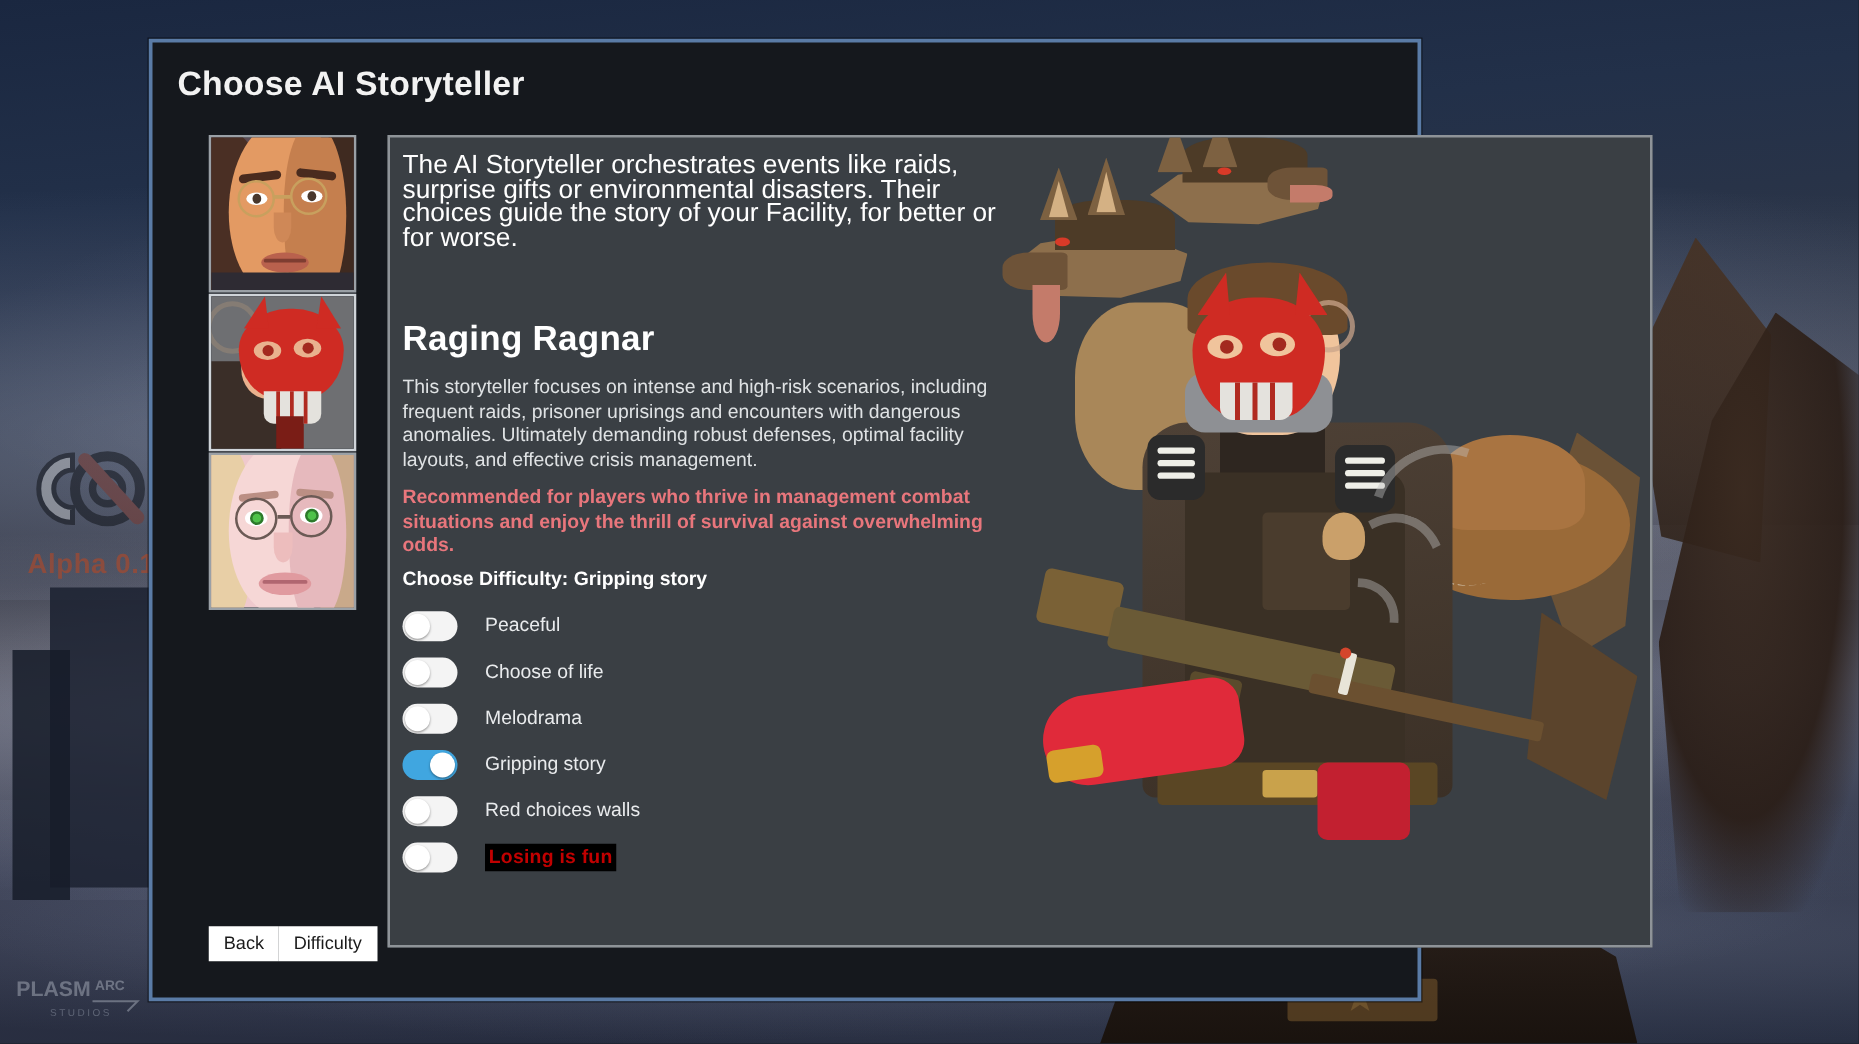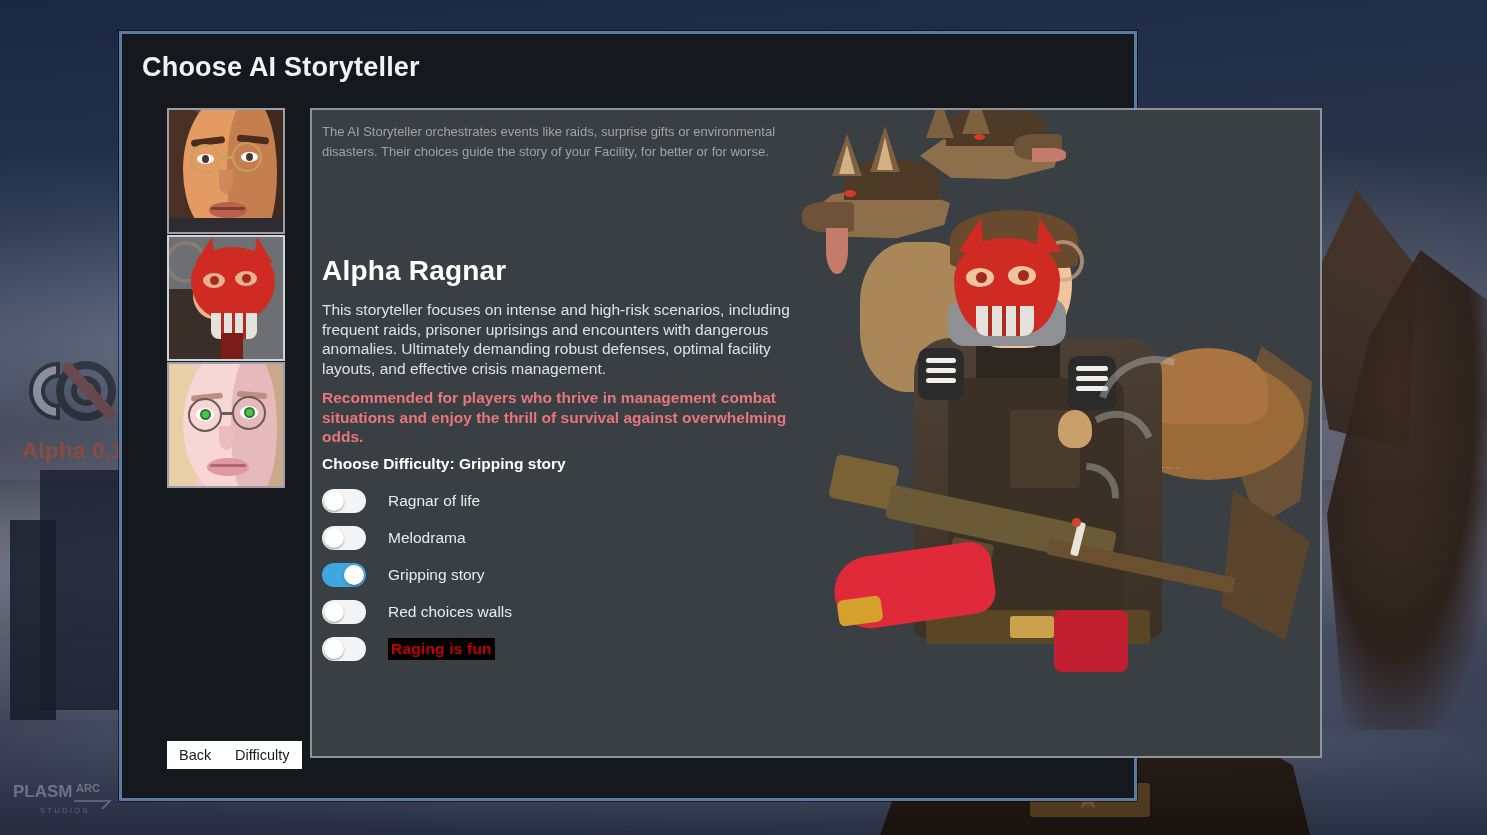--- a/index.html
+++ b/index.html
@@ -173,21 +173,21 @@
   .p3-lip { position:absolute; left:38px; top:94px; width:42px; height:18px; background:#e09a9f; border-radius:50%; }
   .p3-lip2 { position:absolute; left:41px; top:100px; width:36px; height:3px; background:#b06670; border-radius:2px; }
 
   
   #content-panel {
     position:absolute; left:188px; top:74px; width:1012px; height:650px;
     background:#3a3f44; border:2px solid #8e9398;
   }
   #desc-intro {
     position:absolute; left:10px; top:12px; width:480px;
-    font-size:13px; line-height:19.5px; color:#a3a3a3;
+    font-size:21px; line-height:19.5px; color:#ffffff;
   }
   #storyteller-name {
     position:absolute; left:10px; top:145px;
     font-size:28px; font-weight:bold; color:#ffffff; letter-spacing:.2px;
   }
   #storyteller-desc {
     position:absolute; left:10px; top:190px; width:478px;
     font-size:15.5px; line-height:19.6px; color:#dfe2e4;
   }
   #storyteller-rec {
@@ -443,34 +443,40 @@
         <div class="p3-lip"></div>
           <div class="p3-lip2"></div>
       </div>
     </div>
   </div>
 
   <div id="content-panel">
 
     <div id="desc-intro">The AI Storyteller orchestrates events like raids, surprise gifts or environmental disasters. Their choices guide the story of your Facility, for better or for worse.</div>
 
-    <div id="storyteller-name">Alpha Ragnar</div>
+    <div id="storyteller-name">Raging Ragnar</div>
 
     <div id="storyteller-desc">This storyteller focuses on intense and high-risk scenarios, including frequent raids, prisoner uprisings and encounters with dangerous anomalies. Ultimately demanding robust defenses, optimal facility layouts, and effective crisis management.</div>
 
     <div id="storyteller-rec">Recommended for players who thrive in management combat situations and enjoy the thrill of survival against overwhelming odds.</div>
 
     <div id="difficulty-label">Choose Difficulty: Gripping story</div>
 
     <div id="difficulty-list">
       <div class="diff-row">
         <div class="toggle">
             <div class="knob"></div>
           </div>
-        <div class="diff-label">Ragnar of life</div>
+        <div class="diff-label">Peaceful</div>
+      </div>
+      <div class="diff-row">
+        <div class="toggle">
+            <div class="knob"></div>
+          </div>
+        <div class="diff-label">Choose of life</div>
       </div>
       <div class="diff-row">
         <div class="toggle">
             <div class="knob"></div>
           </div>
         <div class="diff-label">Melodrama</div>
       </div>
       <div class="diff-row">
         <div class="toggle on">
             <div class="knob"></div>
@@ -480,21 +486,21 @@
       <div class="diff-row">
         <div class="toggle">
             <div class="knob"></div>
           </div>
         <div class="diff-label">Red choices walls</div>
       </div>
       <div class="diff-row">
         <div class="toggle">
             <div class="knob"></div>
           </div>
-        <div class="diff-label danger">Raging is fun</div>
+        <div class="diff-label danger">Losing is fun</div>
       </div>
     </div>
 
     <div id="character-art">
 
       <div class="art wolf-mane" style="left:64px; top:132px; width:120px; height:150px;"></div>
       <div class="art wolf-head" style="left:14px; top:56px; width:140px; height:84px;"></div>
       <div class="art wolf-dark" style="left:48px; top:50px; width:96px; height:40px; border-radius:40% 40% 0 0;"></div>
       <div class="art wolf-ear" style="left:36px; top:24px; width:30px; height:42px;"></div>
       <div class="art wolf-ear-in" style="left:40px; top:30px; width:22px; height:34px;"></div>

